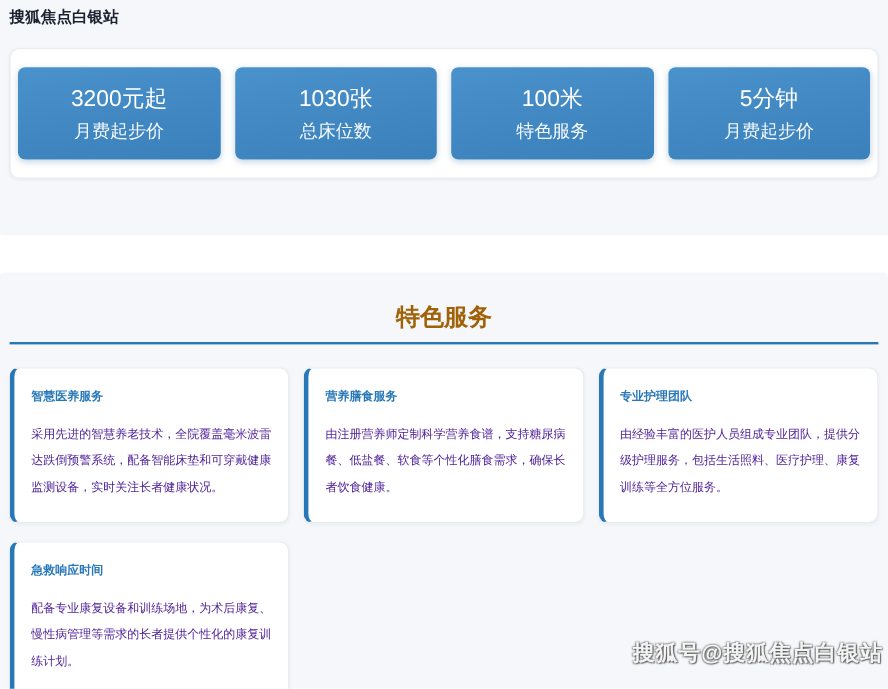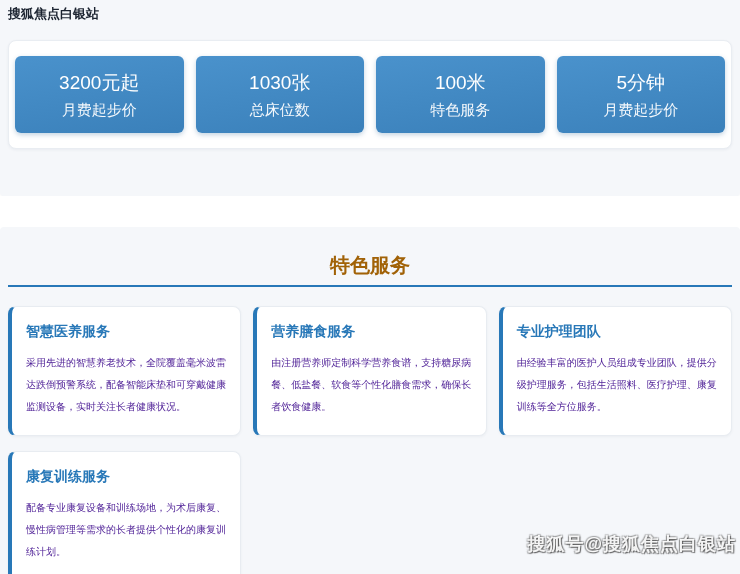--- a/index.html
+++ b/index.html
@@ -92,21 +92,21 @@
   .service-card {
     background: #ffffff;
     border: 1px solid #e8ecf1;
     border-left: 4px solid #2878b8;
     border-radius: 8px;
     box-shadow: 0 1px 3px rgba(30,50,80,0.05);
     padding: 16px 14px 17px 14px;
   }
   .service-title {
     color: #2878b8;
-    font-size: 14px;
+    font-size: 10px;
     font-weight: bold;
     line-height: 16px;
     margin-bottom: 13px;
   }
   .service-desc {
     color: #4c1d95;
     font-size: 10px;
     line-height: 22px;
   }
 
@@ -166,19 +166,19 @@
     </div>
     <div class="service-card">
       <div class="service-title">营养膳食服务</div>
       <p class="service-desc">由注册营养师定制科学营养食谱，支持糖尿病餐、低盐餐、软食等个性化膳食需求，确保长者饮食健康。</p>
     </div>
     <div class="service-card">
       <div class="service-title">专业护理团队</div>
       <p class="service-desc">由经验丰富的医护人员组成专业团队，提供分级护理服务，包括生活照料、医疗护理、康复训练等全方位服务。</p>
     </div>
     <div class="service-card">
-      <div class="service-title">康复训练服务</div>
+      <div class="service-title">急救响应时间</div>
       <p class="service-desc">配备专业康复设备和训练场地，为术后康复、慢性病管理等需求的长者提供个性化的康复训练计划。</p>
     </div>
   </div>
 </div>
 
 <div class="watermark">搜狐号@搜狐焦点白银站</div>
 
 </body></html>

